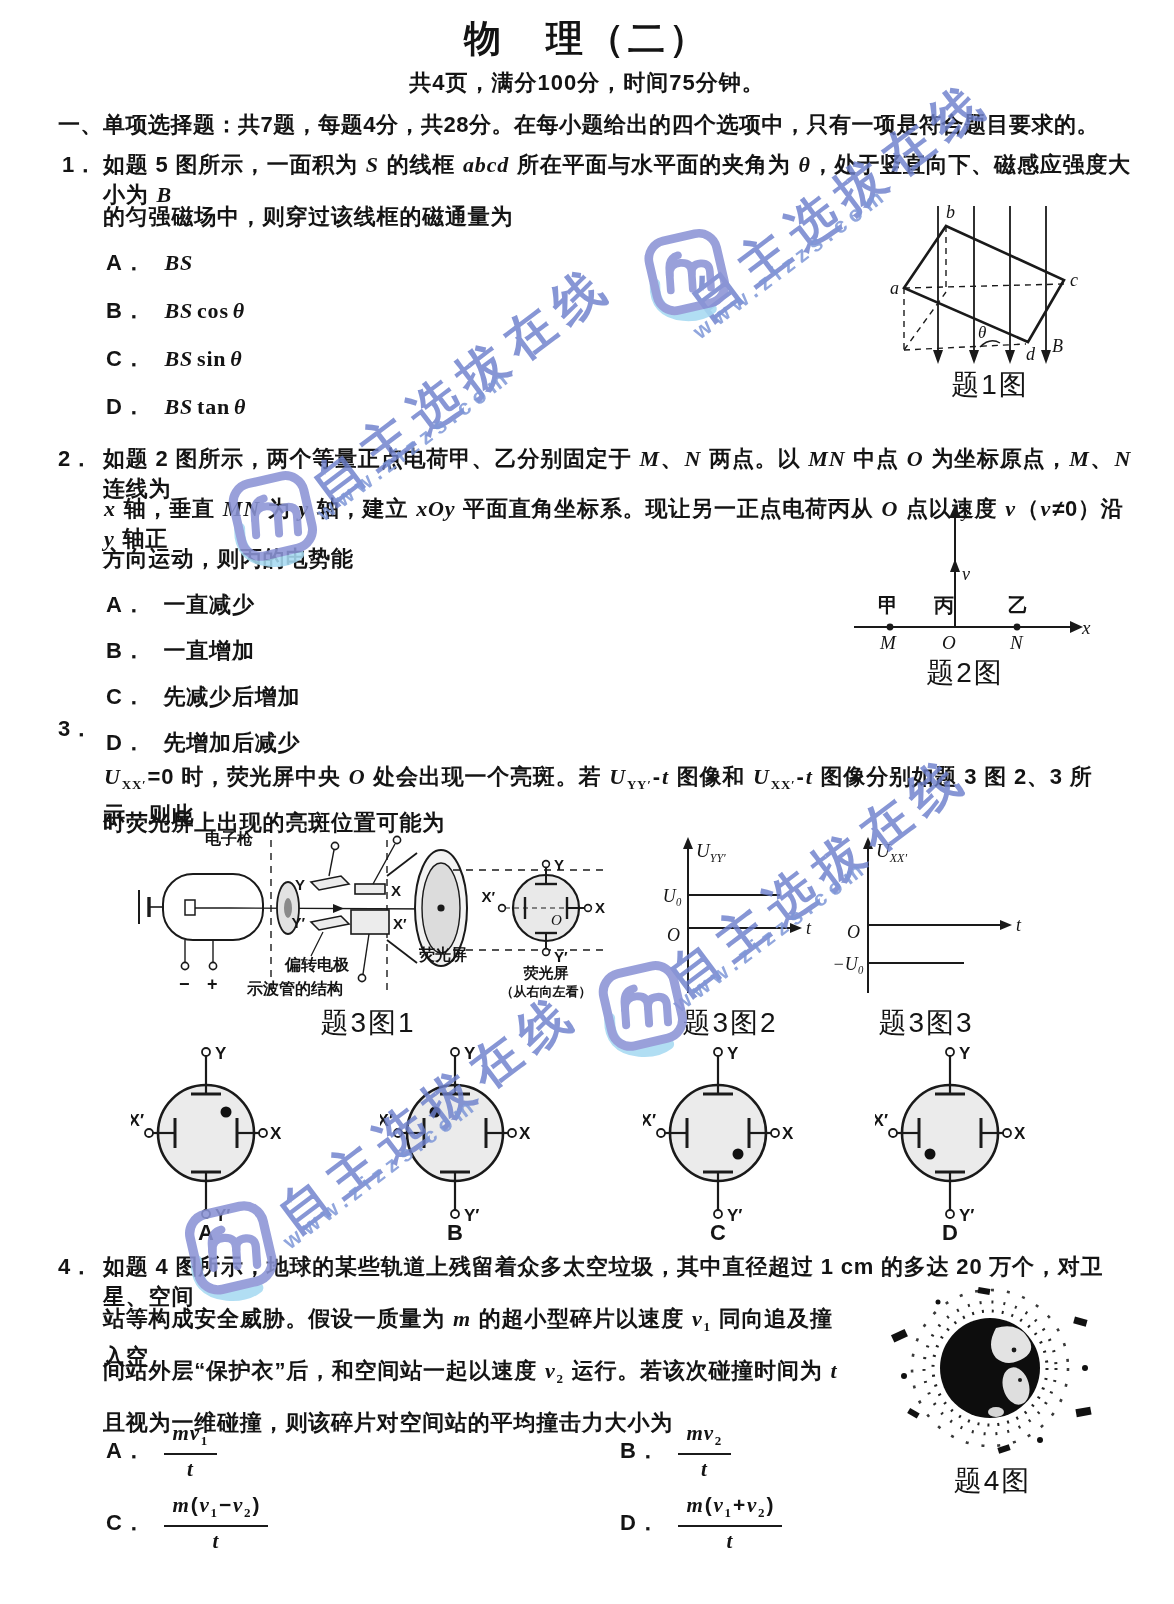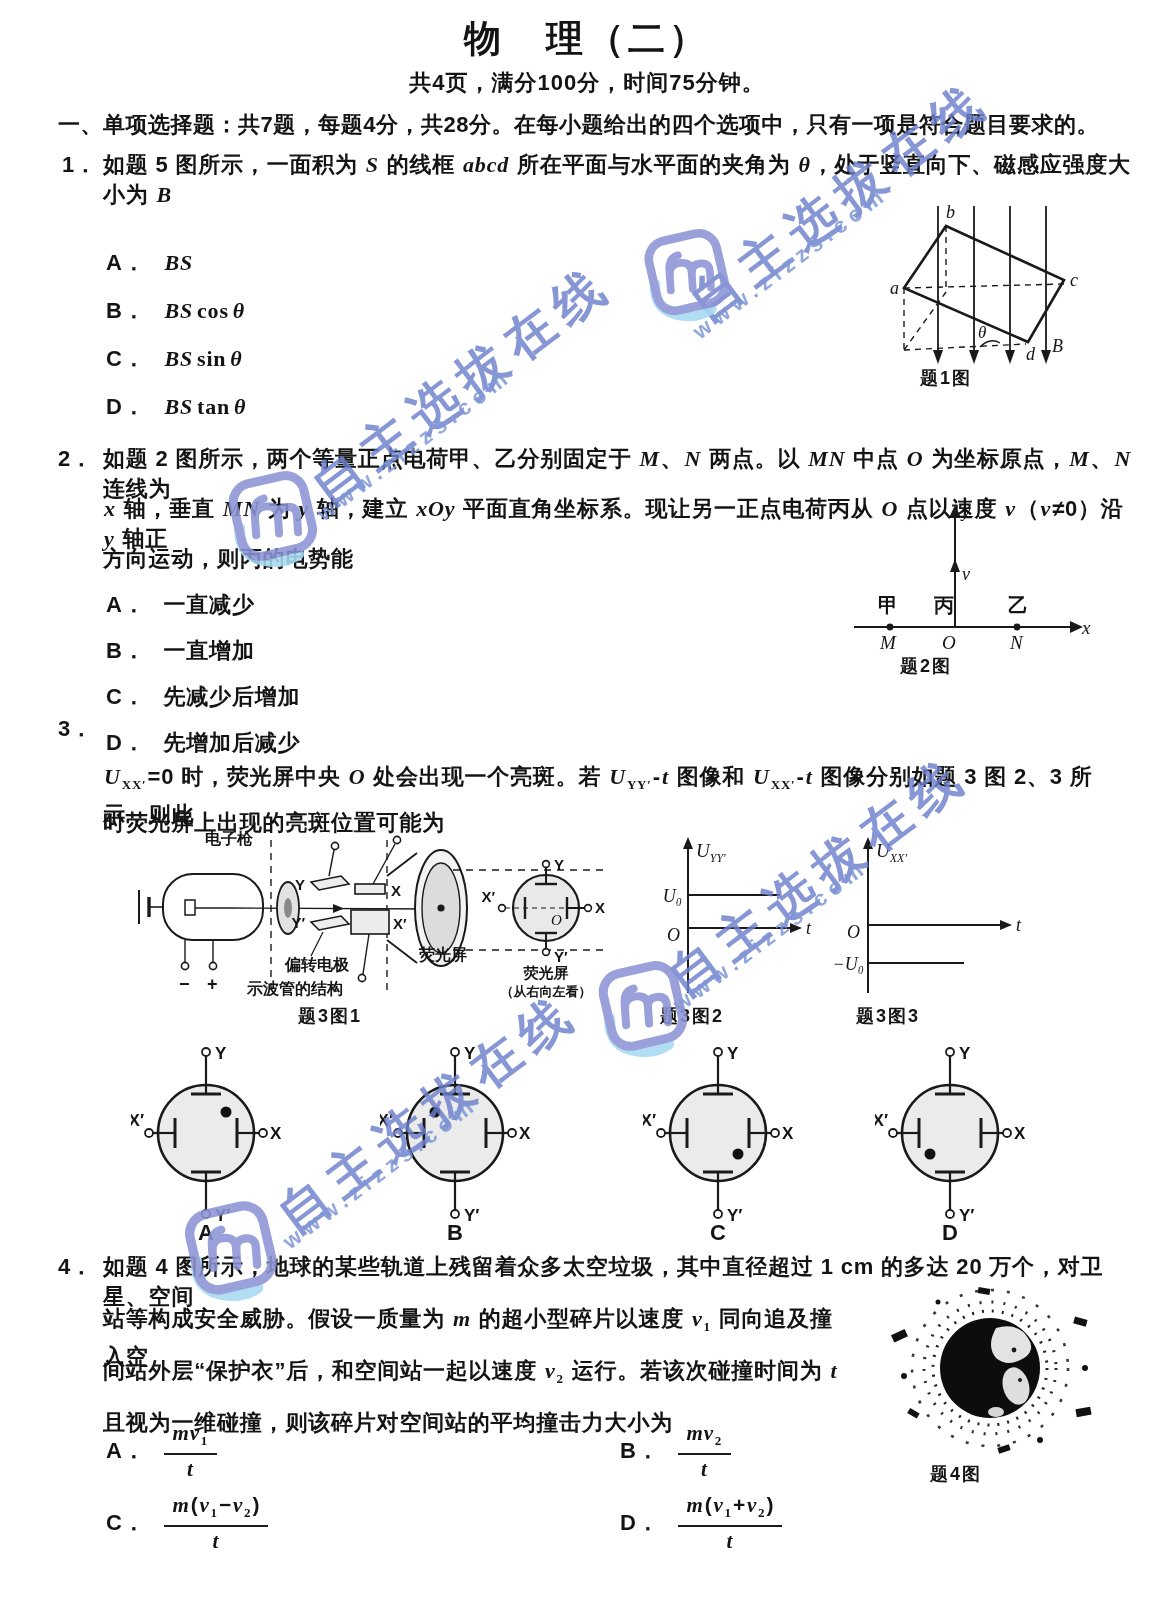--- a/index.html
+++ b/index.html
@@ -16,21 +16,21 @@
   .optlab{margin-right:18px;}
   .seg-n{}
   .seg-i{font-family:"Liberation Serif",serif;font-style:italic;padding:0 1px;}
   .seg-fn{font-family:"Liberation Serif",serif;padding:0 3px;}
   .seg-sub{font-family:"Liberation Serif",serif;font-size:13px;vertical-align:-5px;padding-right:1px;}
   .math{font-size:22px;}
   .frac{display:inline-flex;flex-direction:column;align-items:center;vertical-align:middle;}
   .fnum{font-size:21px;line-height:25px;padding:0 8px;}
   .fden{font-size:21px;line-height:25px;border-top:2px solid #1b1b1b;padding:1px 10px 0 10px;width:100%;
         box-sizing:border-box;text-align:center;}
-  .figcap{font-size:18px;font-weight:700;letter-spacing:2px;text-align:left;}
+  .figcap{font-size:28px;font-weight:400;letter-spacing:2px;text-align:center;}
   svg text{font-family:"Liberation Sans",sans-serif;fill:#141414;}
   .svgi{font-family:"Liberation Serif",serif;font-style:italic;}
   
   .wm{pointer-events:none;}
   .wm-brand{font-size:50px;font-weight:700;letter-spacing:10px;color:#6d80cc;opacity:0.82;
             transform:rotate(-37deg);white-space:nowrap;transform-origin:center;}
   .wm-url{font-size:22px;font-weight:700;letter-spacing:6px;color:#7e97d8;opacity:0.85;
           transform:rotate(-37deg);white-space:nowrap;transform-origin:center;}
   .wm-logo{opacity:0.88;}
 </style>
@@ -38,20 +38,21 @@
 <body>
 
 <div class="paper">
 
   <div class="abs title center" style="left:0;top:14px;width:1174px;">物　理（二）</div>
   <div class="abs subtitle center" style="left:0;top:68px;width:1174px;">共4页，满分100分，时间75分钟。</div>
   <div class="abs section" style="left:58px;top:110px;width:1080px;">一、单项选择题：共7题，每题4分，共28分。在每小题给出的四个选项中，只有一项是符合题目要求的。</div>
 
   <div class="abs qnum" style="left:62px;top:150px;">1．</div>
   <div class="abs line" style="left:103px;top:150px;width:1030px;"><span class="seg-n">如题 5 图所示，一面积为 </span><span class="seg-i">S</span><span class="seg-n"> 的线框 </span><span class="seg-i">abcd</span><span class="seg-n"> 所在平面与水平面的夹角为 </span><span class="seg-i">θ</span><span class="seg-n">，处于竖直向下、磁感应强度大小为 </span><span class="seg-i">B</span></div>
+  <div class="abs line" style="left:103px;top:202px;width:780px;"><span class="seg-n">的匀强磁场中，则穿过该线框的磁通量为</span></div>
   <div class="abs opt" style="left:106px;top:248px;">
     <span class="optlab">A．</span>
       <span class="math"><span class="seg-i">BS</span></span>
     </div>
   <div class="abs opt" style="left:106px;top:296px;">
     <span class="optlab">B．</span>
       <span class="math"><span class="seg-i">BS</span><span class="seg-fn">cos</span><span class="seg-i">θ</span></span>
     </div>
   <div class="abs opt" style="left:106px;top:344px;">
     <span class="optlab">C．</span>

